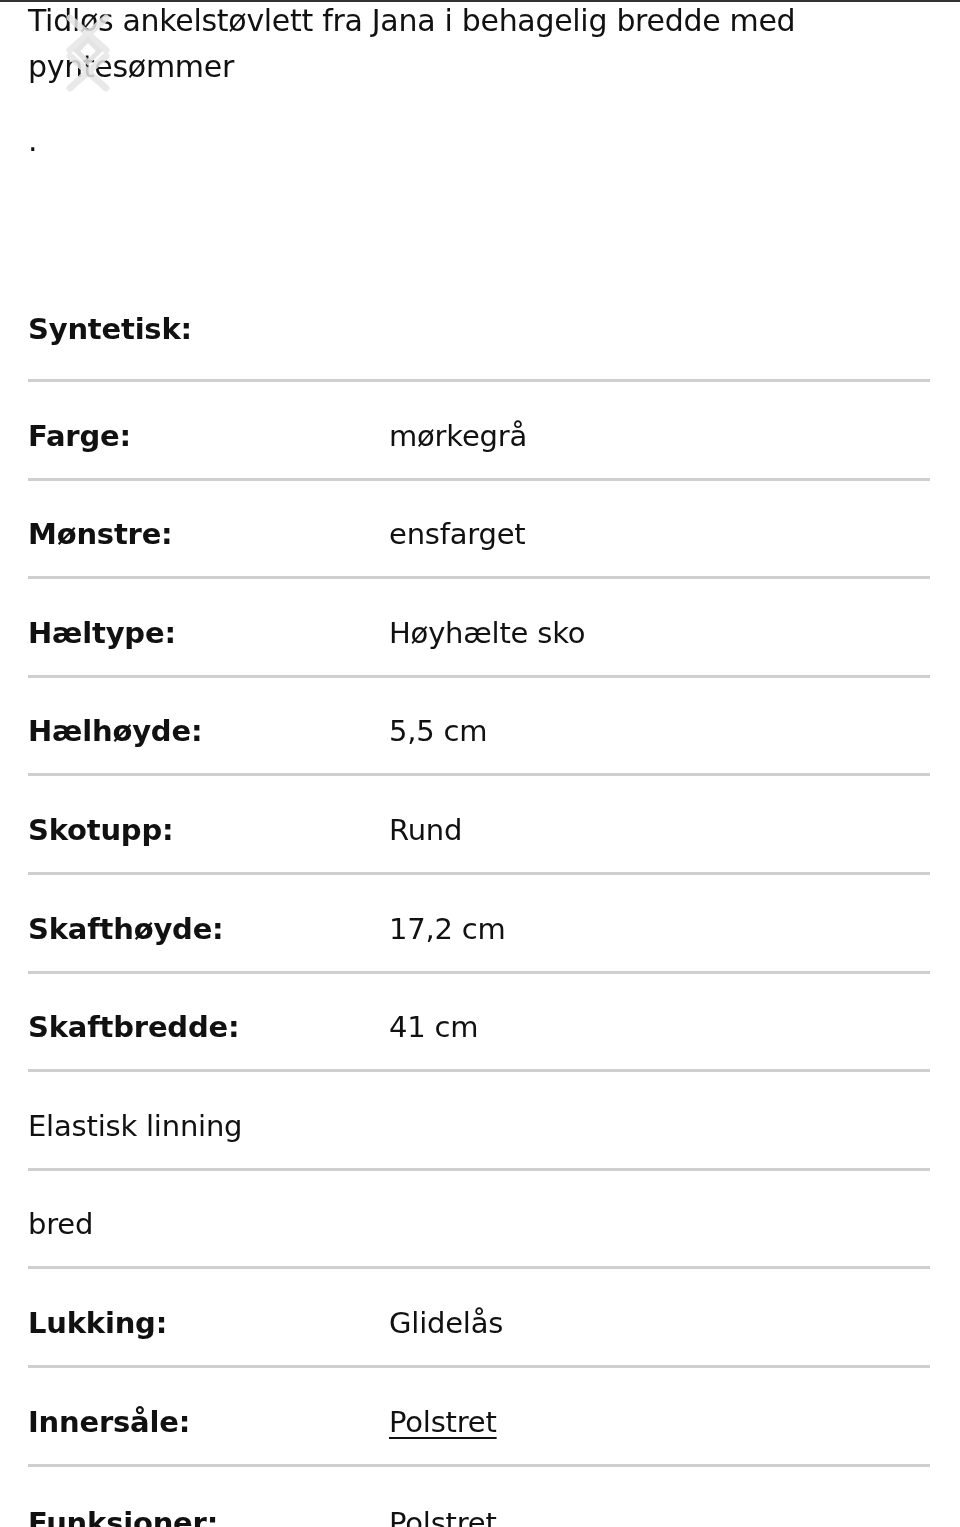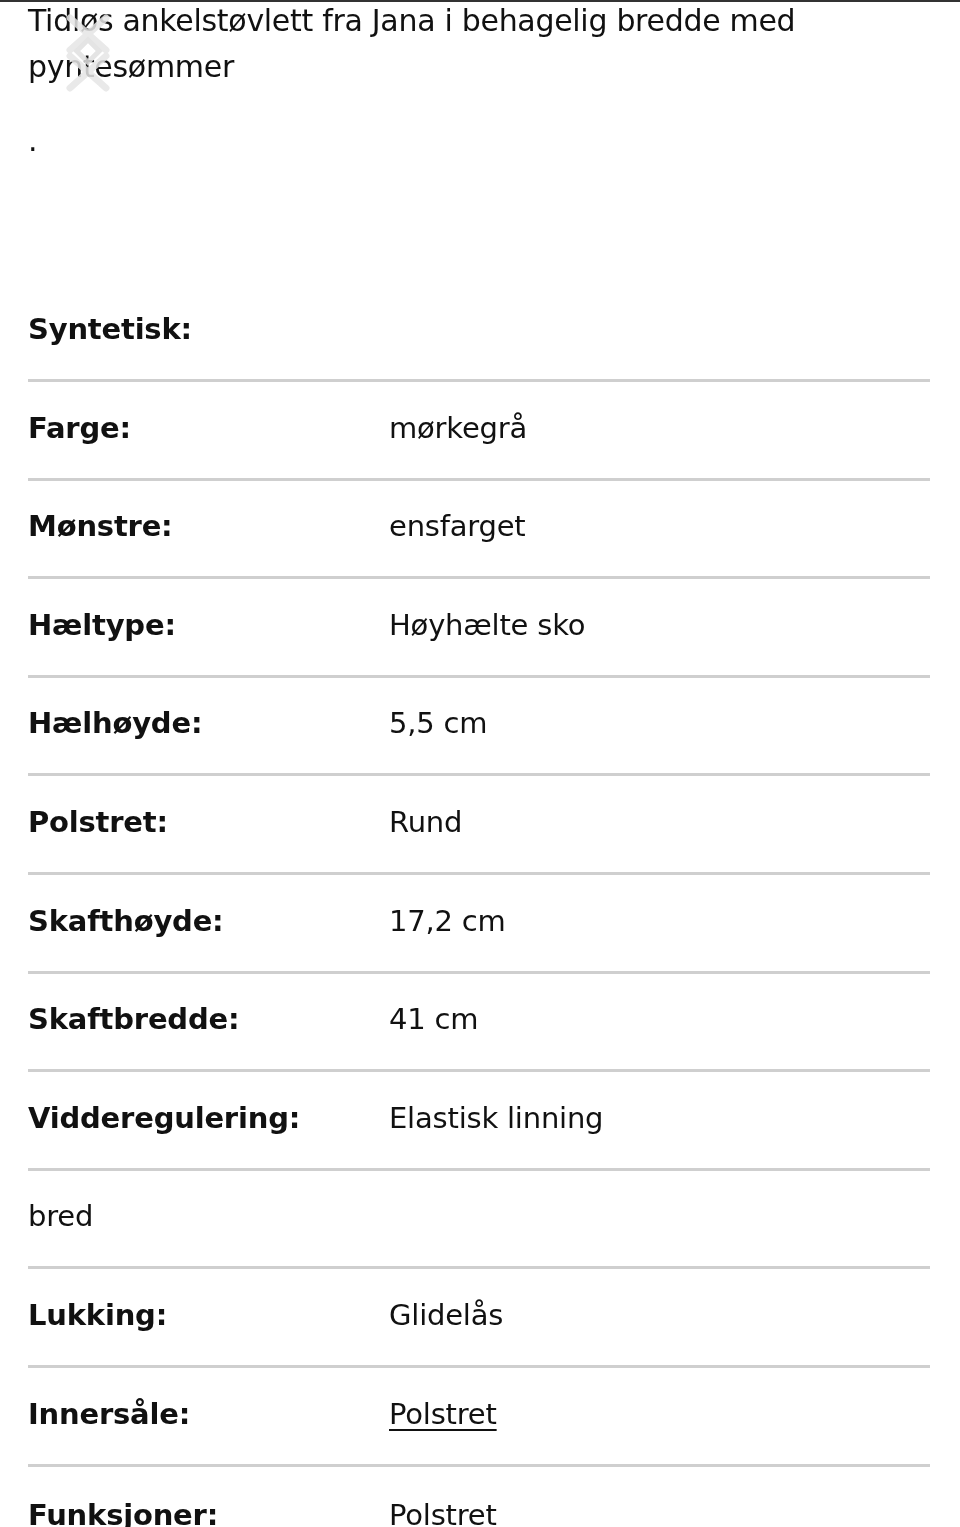--- a/index.html
+++ b/index.html
@@ -10,21 +10,21 @@
   .topbar { position: absolute; left: 0; top: 0; width: 960px; height: 2px; background: #333333; }
   .intro {
     position: absolute; left: 28px; top: -2px; width: 880px;
     font-size: 30px; line-height: 46px; letter-spacing: -0.3px;
   }
   .dot { position: absolute; left: 28px; top: 118px; font-size: 30px; line-height: 46px; }
   .overlay-icon { position: absolute; left: 62px; top: 12px; width: 52px; height: 80px; opacity: 0.85; }
   .specs { position: absolute; left: 28px; top: 218px; width: 902px; }
   .row {
     display: flex; align-items: flex-end; border-bottom: 3px solid #cfcfcf;
-    box-sizing: border-box; height: 98.6px; padding-bottom: 26px;
+    box-sizing: border-box; height: 98.6px; padding-bottom: 18px;
   }
   .row.first { height: 164px; padding-bottom: 26px; }
   .row.last { border-bottom: none; }
   .label {
     width: 361px; flex: 0 0 361px; font-weight: bold; font-size: 29px;
     line-height: 47px; letter-spacing: -0.2px;
   }
   .value { flex: 1; font-size: 29px; line-height: 47px; letter-spacing: -0.2px; }
   .link { color: #111111; text-decoration: underline; text-underline-offset: 5px; text-decoration-thickness: 2px; }
 </style>
@@ -66,36 +66,35 @@
     <div class="label">Hæltype:</div>
     <div class="value">Høyhælte sko</div>
   </div>
 
   <div class="row">
     <div class="label">Hælhøyde:</div>
     <div class="value">5,5 cm</div>
   </div>
 
   <div class="row">
-    <div class="label">Polstret:</div>
+    <div class="label">Skotupp:</div>
     <div class="value">Rund</div>
   </div>
 
   <div class="row">
     <div class="label">Skafthøyde:</div>
     <div class="value">17,2 cm</div>
   </div>
 
   <div class="row">
     <div class="label">Skaftbredde:</div>
     <div class="value">41 cm</div>
   </div>
 
   <div class="row">
-    <div class="label">Vidderegulering:</div>
     <div class="value">Elastisk linning</div>
   </div>
 
   <div class="row">
     <div class="value">bred</div>
   </div>
 
   <div class="row">
     <div class="label">Lukking:</div>
     <div class="value">Glidelås</div>

